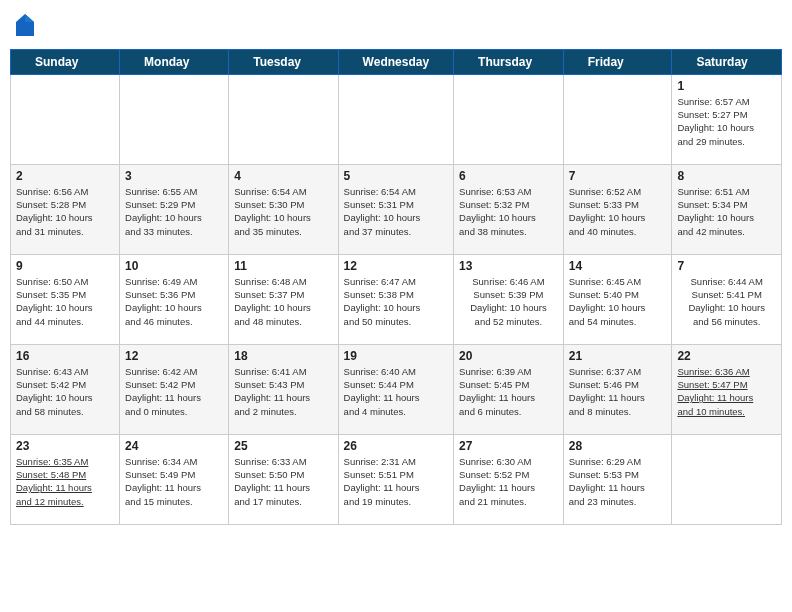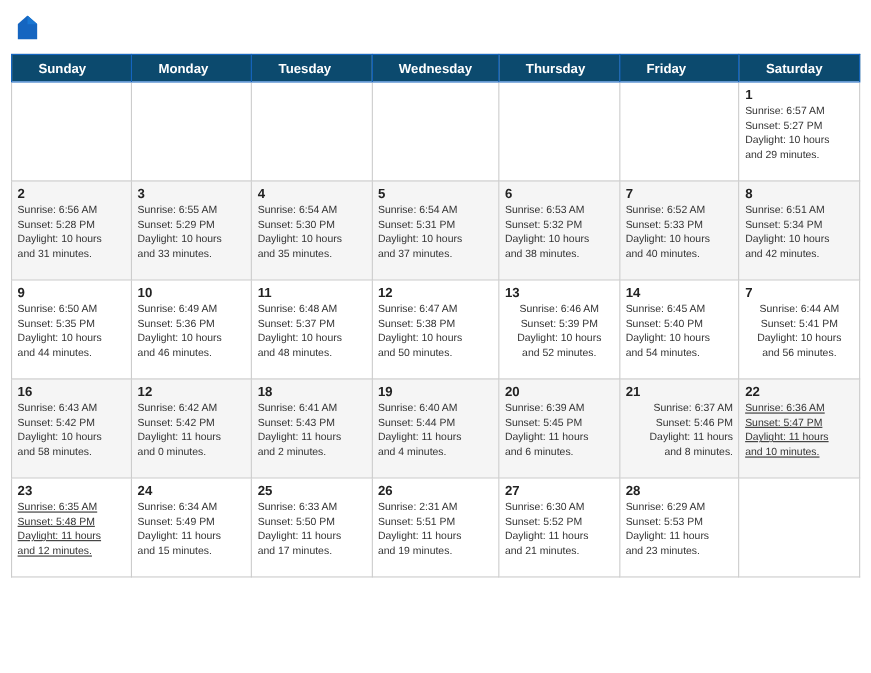--- a/index.html
+++ b/index.html
@@ -274,21 +274,21 @@
         </td>
         <td>
           <span class="day-number">20</span>
           <div class="day-info" style="white-space: pre-line;">Sunrise: 6:39 AM
 Sunset: 5:45 PM
 Daylight: 11 hours
 and 6 minutes.</div>
         </td>
         <td>
           <span class="day-number">21</span>
-          <div class="day-info" style="white-space: pre-line; text-align: right;">Sunrise: 6:37 AM
+          <div class="day-info" style="white-space: pre-line;">Sunrise: 6:37 AM
 Sunset: 5:46 PM
 Daylight: 11 hours
 and 8 minutes.</div>
         </td>
         <td>
           <span class="day-number">22</span>
           <div class="day-info" style="white-space: pre-line; text-decoration: underline;">Sunrise: 6:36 AM
 Sunset: 5:47 PM
 Daylight: 11 hours
 and 10 minutes.</div>

